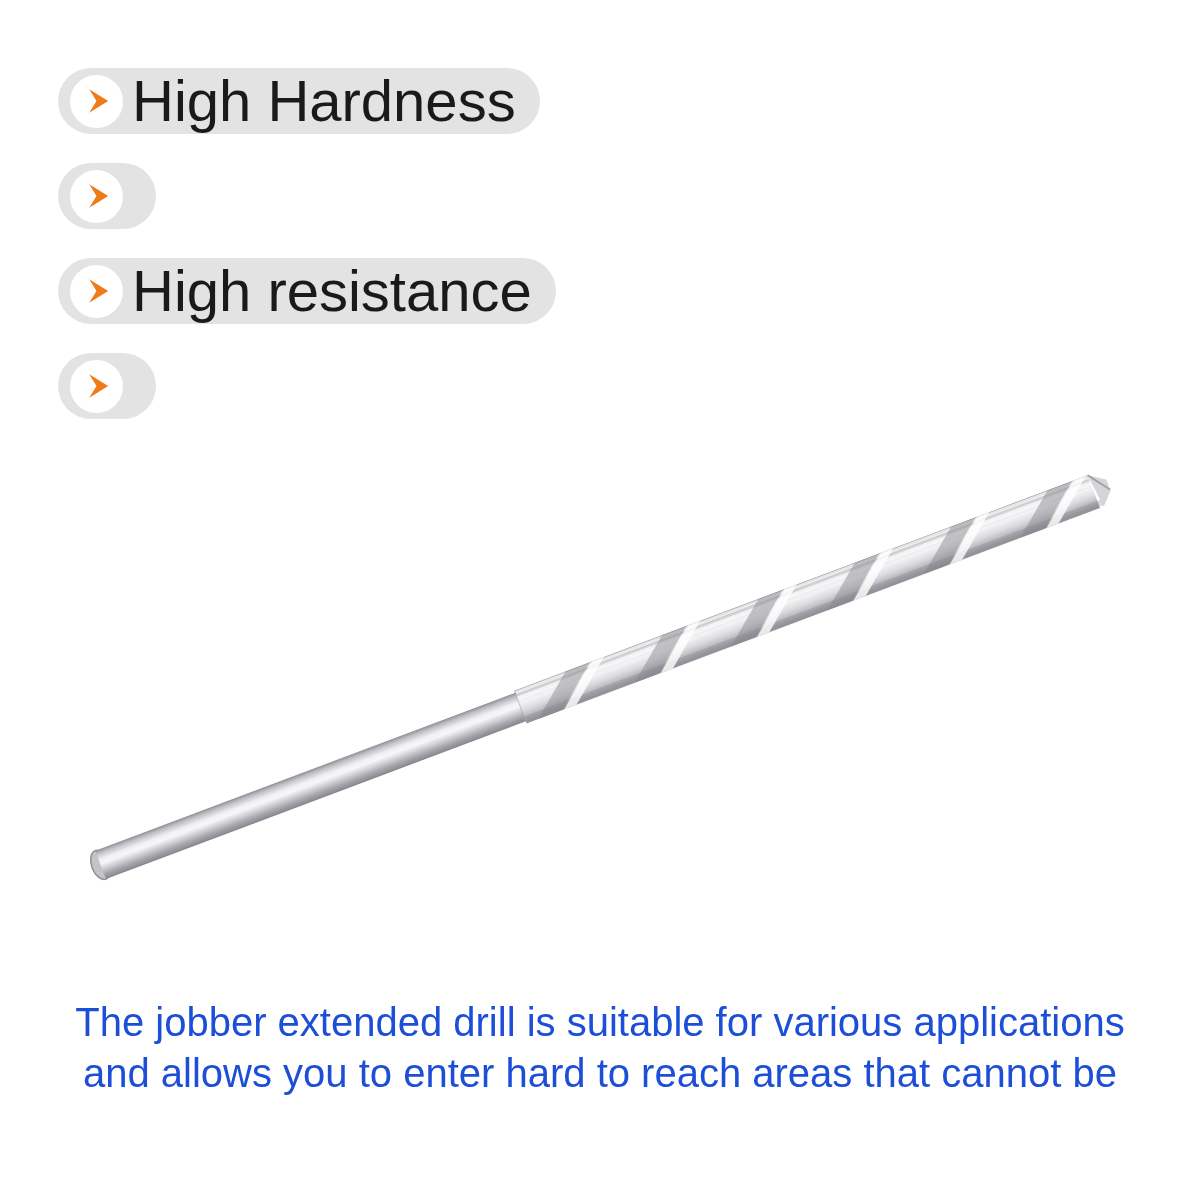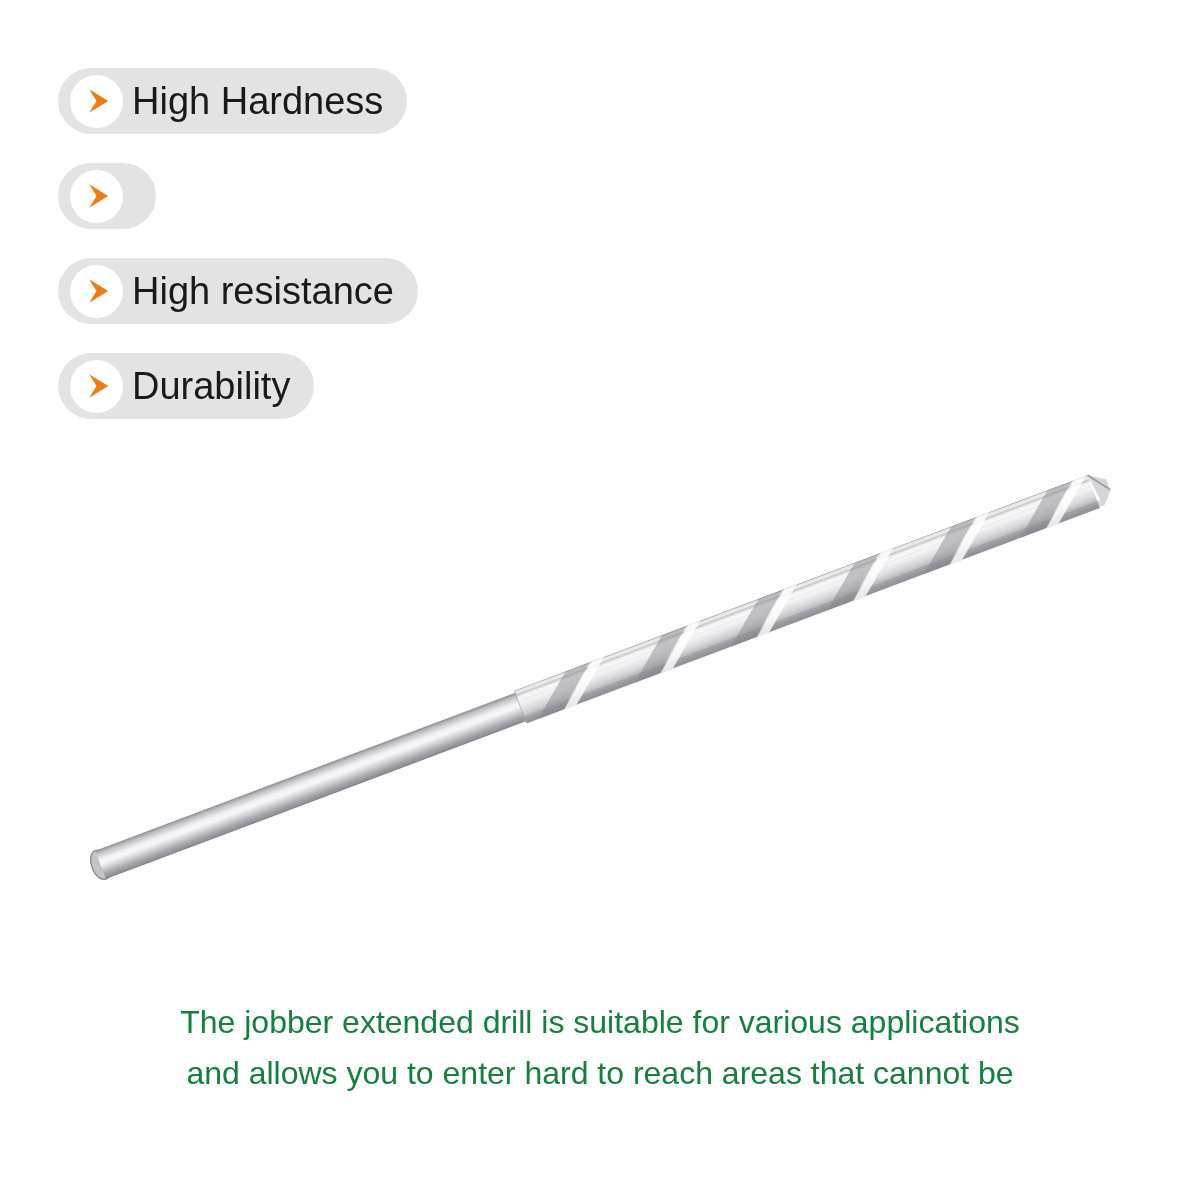--- a/index.html
+++ b/index.html
@@ -36,21 +36,21 @@
     border-radius: 50%;
     background: #ffffff;
     display: flex;
     align-items: center;
     justify-content: center;
     margin-right: 9px;
     flex: 0 0 auto;
   }
   .bullet-circle svg { display: block; }
   .pill-label {
-    font-size: 38px;
+    font-size: 58px;
     color: #1a1a1a;
     white-space: nowrap;
     letter-spacing: 0;
     line-height: 66px;
   }
 
   
   .drill-svg {
     position: absolute;
     left: 0;
@@ -59,22 +59,22 @@
     height: 1200px;
   }
 
   
   .description {
     position: absolute;
     left: 0;
     top: 997px;
     width: 1200px;
     text-align: center;
-    color: #15803d;
-    font-size: 32px;
+    color: #1d4ed8;
+    font-size: 40px;
     line-height: 51px;
     letter-spacing: 0;
   }
 </style>
 </head>
 <body>
 
 <div class="canvas">
 
   <div class="features">
@@ -104,21 +104,20 @@
       </span>
       <span class="pill-label">High resistance</span>
     </div>
 
     <div class="pill">
       <span class="bullet-circle">
         <svg width="32" height="32" viewBox="0 0 24 24" aria-hidden="true">
           <path d="M6.2 3.2 L20.4 12 L6.2 20.8 L11.6 12 Z" fill="#ee7b17"></path>
         </svg>
       </span>
-      <span class="pill-label">Durability</span>
     </div>
 
   </div>
 
   <svg class="drill-svg" viewBox="0 0 1200 1200" role="img" aria-label="extended-jobber-twist-drill-bit-photo">
     <defs>
       <linearGradient id="gradShank" x1="0" y1="0" x2="0" y2="1">
         <stop offset="0" stop-color="#8e8e94"></stop>
         <stop offset="0.12" stop-color="#bfbfc4"></stop>
         <stop offset="0.32" stop-color="#f0f0f2"></stop>

